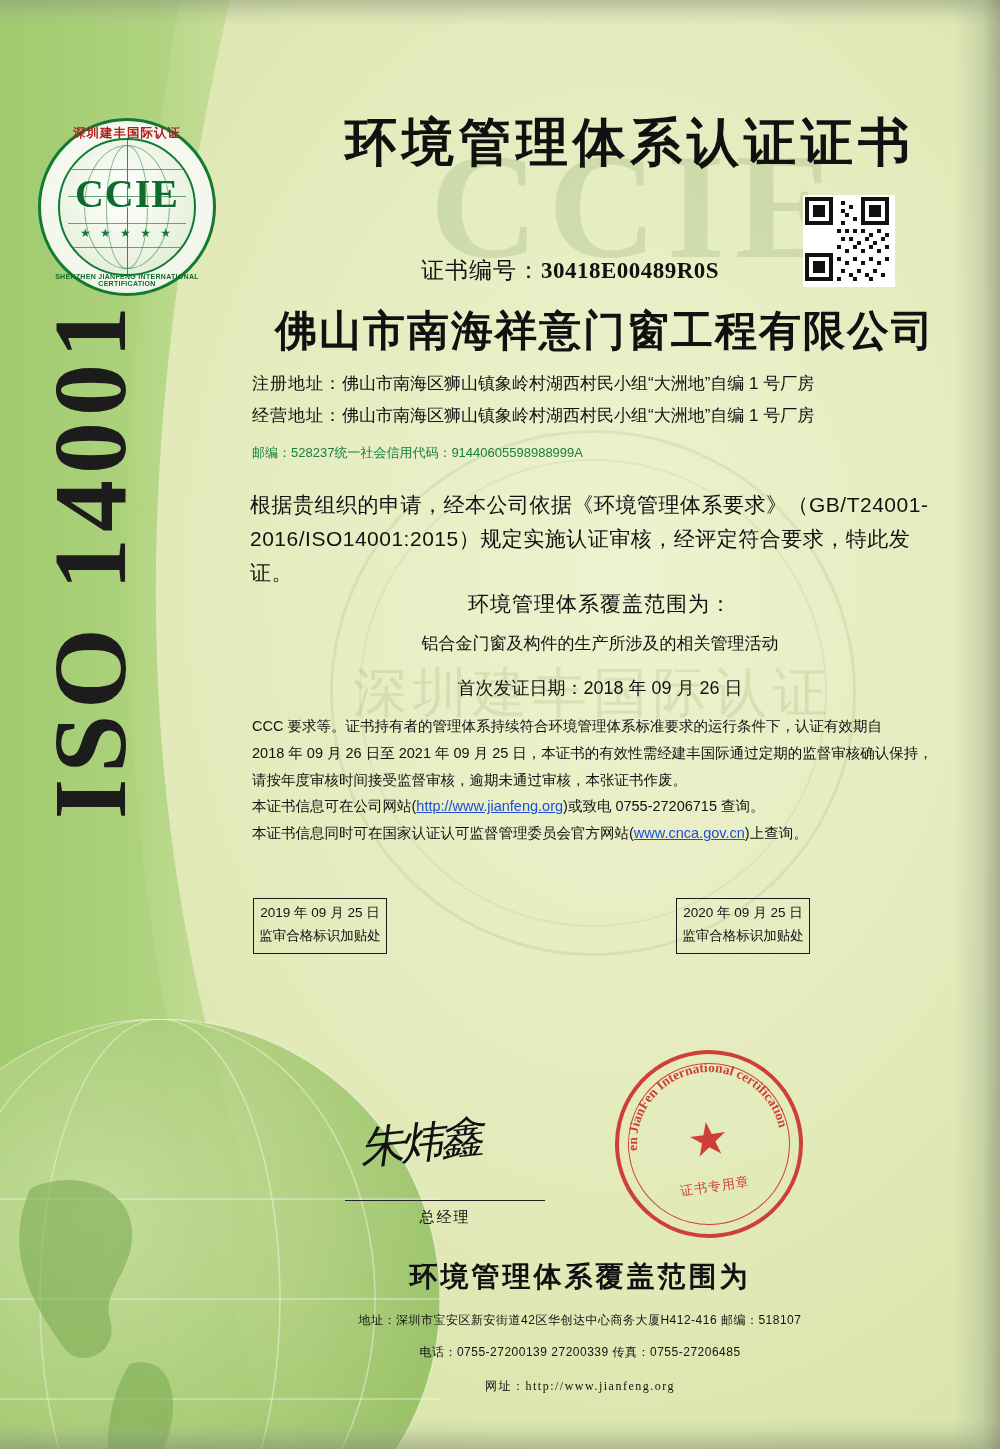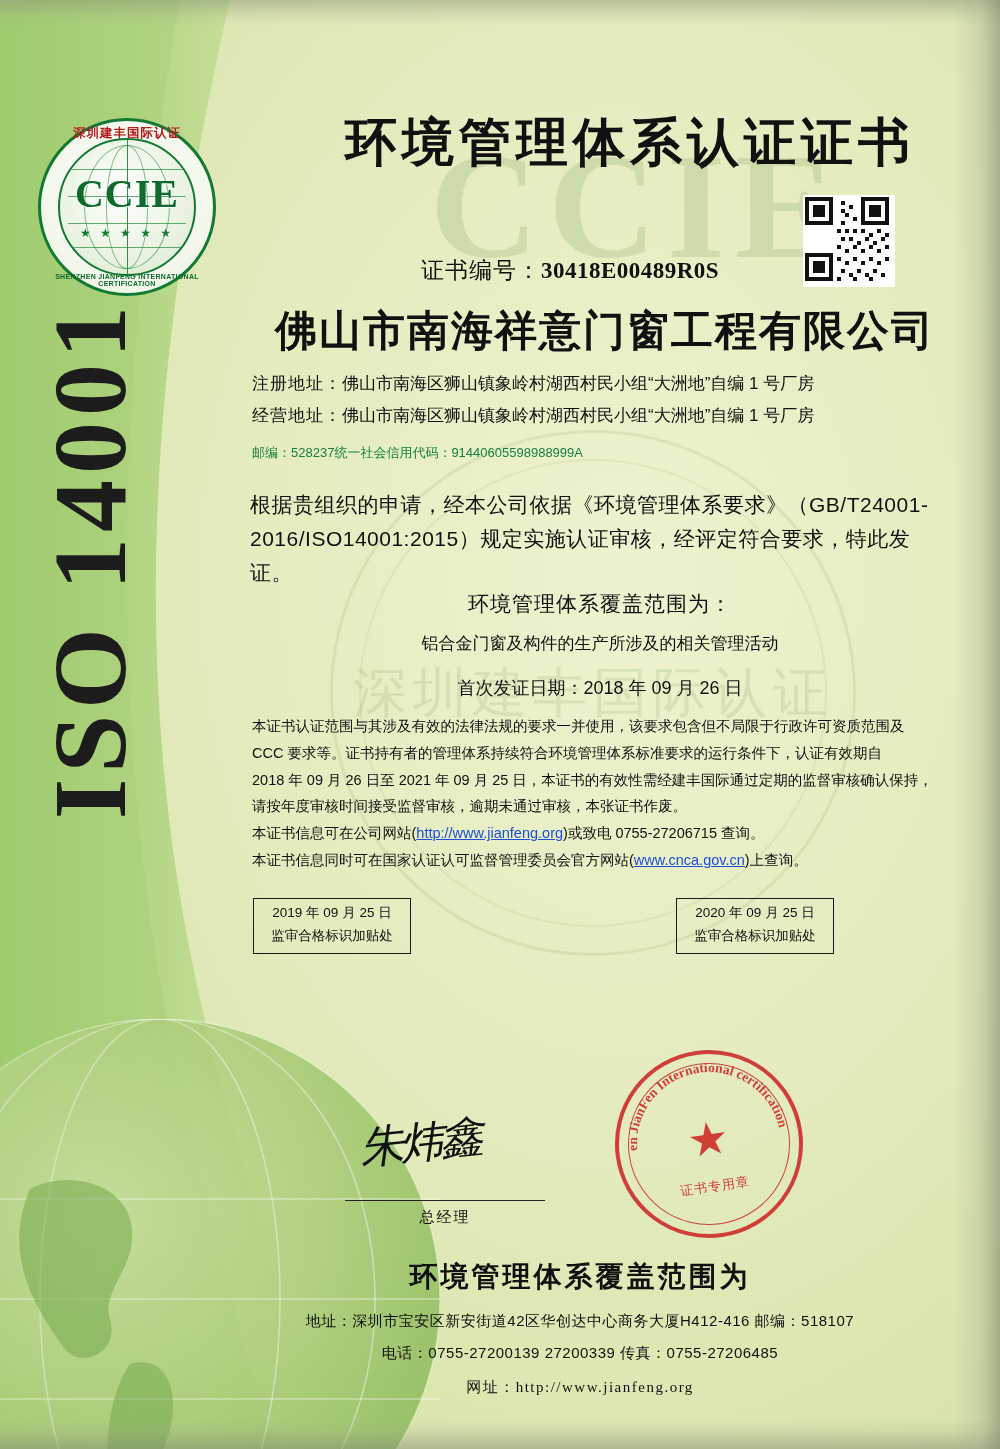--- a/index.html
+++ b/index.html
@@ -278,21 +278,21 @@
     color: #111;
     text-align: justify;
   }
   .legal a {
     color: #1d4ed8;
   }
 
   
   .stamp-box {
     position: absolute;
-    width: 158px; height: 56px;
+    width: 134px; height: 56px;
     border: 1.5px solid #1a1a1a;
     font-size: 13.5px;
     color: #111;
     text-align: center;
     line-height: 1.15;
     padding-top: 6px;
     box-sizing: border-box;
   }
   .stamp-box .d { margin-bottom: 7px; }
   .sb1 { left: 253px; top: 898px; }
@@ -365,21 +365,21 @@
     text-align: center;
     font-size: 28px;
     font-weight: bold;
     color: #111;
     letter-spacing: 3px;
   }
   .footer-line {
     position: absolute;
     left: 200px; right: 40px;
     text-align: center;
-    font-size: 15px;
+    font-size: 12px;
     color: #111;
     letter-spacing: .5px;
   }
   .f1 { top: 1312px; }
   .f2 { top: 1344px; }
   .f3 { top: 1378px; font-family: "Liberation Serif", serif; letter-spacing: 1.5px; }
 </style>
 </head>
 <body>
 
@@ -530,21 +530,20 @@
     <span><span>统一社会信用代码：</span><span>91440605598988999A</span></span>
   </div>
 
   <div class="para">根据贵组织的申请，经本公司依据《环境管理体系要求》（GB/T24001-2016/ISO14001:2015）规定实施认证审核，经评定符合要求，特此发证。</div>
 
   <div class="scope-title">环境管理体系覆盖范围为：</div>
   <div class="scope-body">铝合金门窗及构件的生产所涉及的相关管理活动</div>
   <div class="first-issue">首次发证日期：2018 年 09 月 26 日</div>
 
   <div class="legal">
-    <div>本证书认证范围与其涉及有效的法律法规的要求一并使用，该要求包含但不局限于行政许可资质范围及</div>
     <div>CCC 要求等。证书持有者的管理体系持续符合环境管理体系标准要求的运行条件下，认证有效期自</div>
     <div>2018 年 09 月 26 日至 2021 年 09 月 25 日，本证书的有效性需经建丰国际通过定期的监督审核确认保持，</div>
     <div>请按年度审核时间接受监督审核，逾期未通过审核，本张证书作废。</div>
     <div>
       <span>本证书信息可在公司网站(</span><a href="#">http://www.jianfeng.org</a><span>)或致电 0755-27206715 查询。</span>
     </div>
     <div>
       <span>本证书信息同时可在国家认证认可监督管理委员会官方网站(</span><a href="#">www.cnca.gov.cn</a><span>)上查询。</span>
     </div>
   </div>

